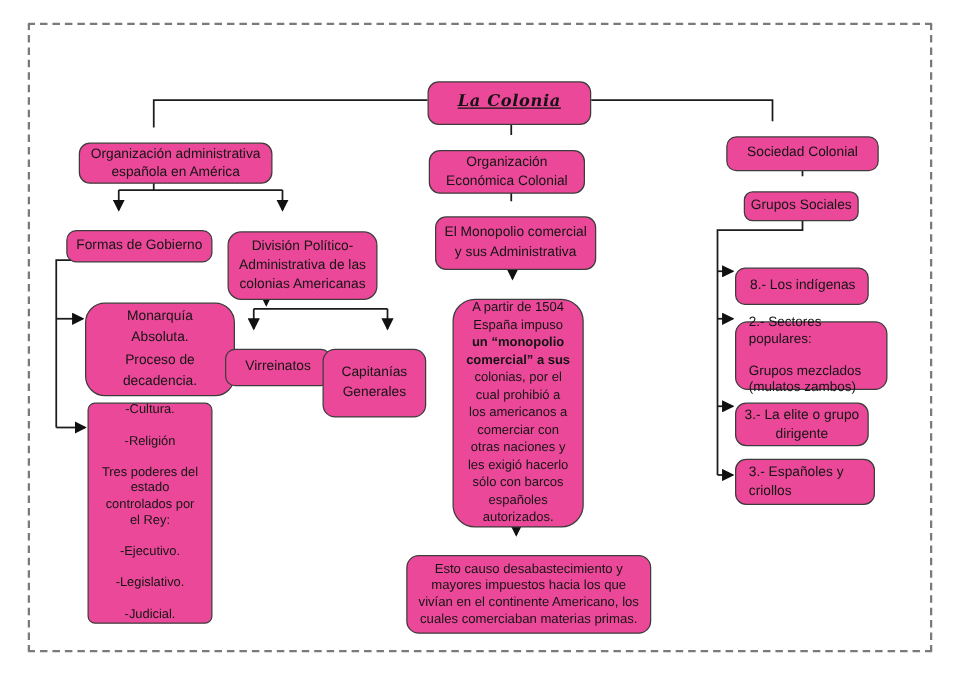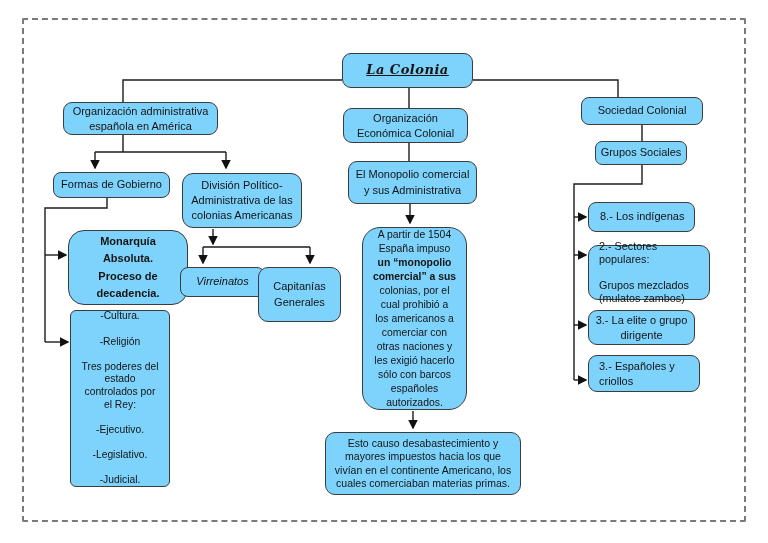--- a/index.html
+++ b/index.html
@@ -7,24 +7,24 @@
     position:relative; width:768px; height:543px; background:#ffffff;
     overflow:hidden; font-family:"Liberation Sans", sans-serif; color:#111;
   }
   .frame {
     position:absolute; left:22px; top:18px; width:720px; height:500px;
     border:2px dashed #7a7a7a; border-radius:2px;
   }
   .wires { position:absolute; left:0; top:0; pointer-events:none; }
   .wires path { fill:none; stroke:#1c1c1c; stroke-width:1.4; }
   .node {
-    position:absolute; box-sizing:border-box; background:#7dd3fc;
+    position:absolute; box-sizing:border-box; background:#ec4899;
     border:1.4px solid #3c3c3c; display:flex; flex-direction:column;
     align-items:center; justify-content:center; text-align:center;
-    white-space:pre-line; line-height:1.25; color:#141414;
+    white-space:pre-line; line-height:1.25; color:#141414;margin-top:12px;
   }
   .node.left { align-items:flex-start; text-align:left; }
   .title-node {
     font-family:"DejaVu Serif", serif; font-style:italic; font-weight:600;
     text-decoration:underline; letter-spacing:0.5px;
   }
   .bold-seg { font-weight:bold; display:block; white-space:pre-line; }
   .seg { display:block; white-space:pre-line; }
 </style>
 </head>
@@ -70,41 +70,41 @@
 
   <div class="node" style="left:182px;top:173px;width:120px;height:55px;border-radius:11px;font-size:11px;line-height:1.35;">División Político-
 Administrativa de las
 colonias Americanas</div>
 
   <div class="node" style="left:348px;top:161px;width:129px;height:43px;border-radius:9px;font-size:11px;line-height:1.4;">El Monopolio comercial
 y sus Administrativa</div>
 
   <div class="node" style="left:595px;top:141px;width:92px;height:24px;border-radius:7px;font-size:11px;">Grupos Sociales</div>
 
-  <div class="node" style="left:68px;top:230px;width:120px;height:75px;border-radius:16px;font-size:11px;line-height:1.55;font-weight:bold;">Monarquía
+  <div class="node" style="left:68px;top:230px;width:120px;height:75px;border-radius:16px;font-size:11px;line-height:1.55;">Monarquía
 Absoluta.
 Proceso de
 decadencia.</div>
 
   <div class="node" style="left:70px;top:310px;width:100px;height:177px;border-radius:6px;font-size:10.3px;line-height:12.6px;">-Cultura.
 
 -Religión
 
 Tres poderes del
 estado
 controlados por
 el Rey:
 
 -Ejecutivo.
 
 -Legislativo.
 
 -Judicial.</div>
 
-  <div class="node" style="left:180px;top:267px;width:85px;height:30px;border-radius:8px;font-size:11px;font-style:italic;">Virreinatos</div>
+  <div class="node" style="left:180px;top:267px;width:85px;height:30px;border-radius:8px;font-size:11px;">Virreinatos</div>
 
   <div class="node" style="left:258px;top:267px;width:83px;height:55px;border-radius:10px;font-size:11px;line-height:1.4;">Capitanías
 Generales</div>
 
   <div class="node" style="left:362px;top:227px;width:105px;height:183px;border-radius:18px;font-size:10.4px;line-height:14px;">
     <span class="seg">A partir de 1504
 España impuso</span>
     <span class="bold-seg">un “monopolio
 comercial” a sus</span>
     <span class="seg">colonias, por el

